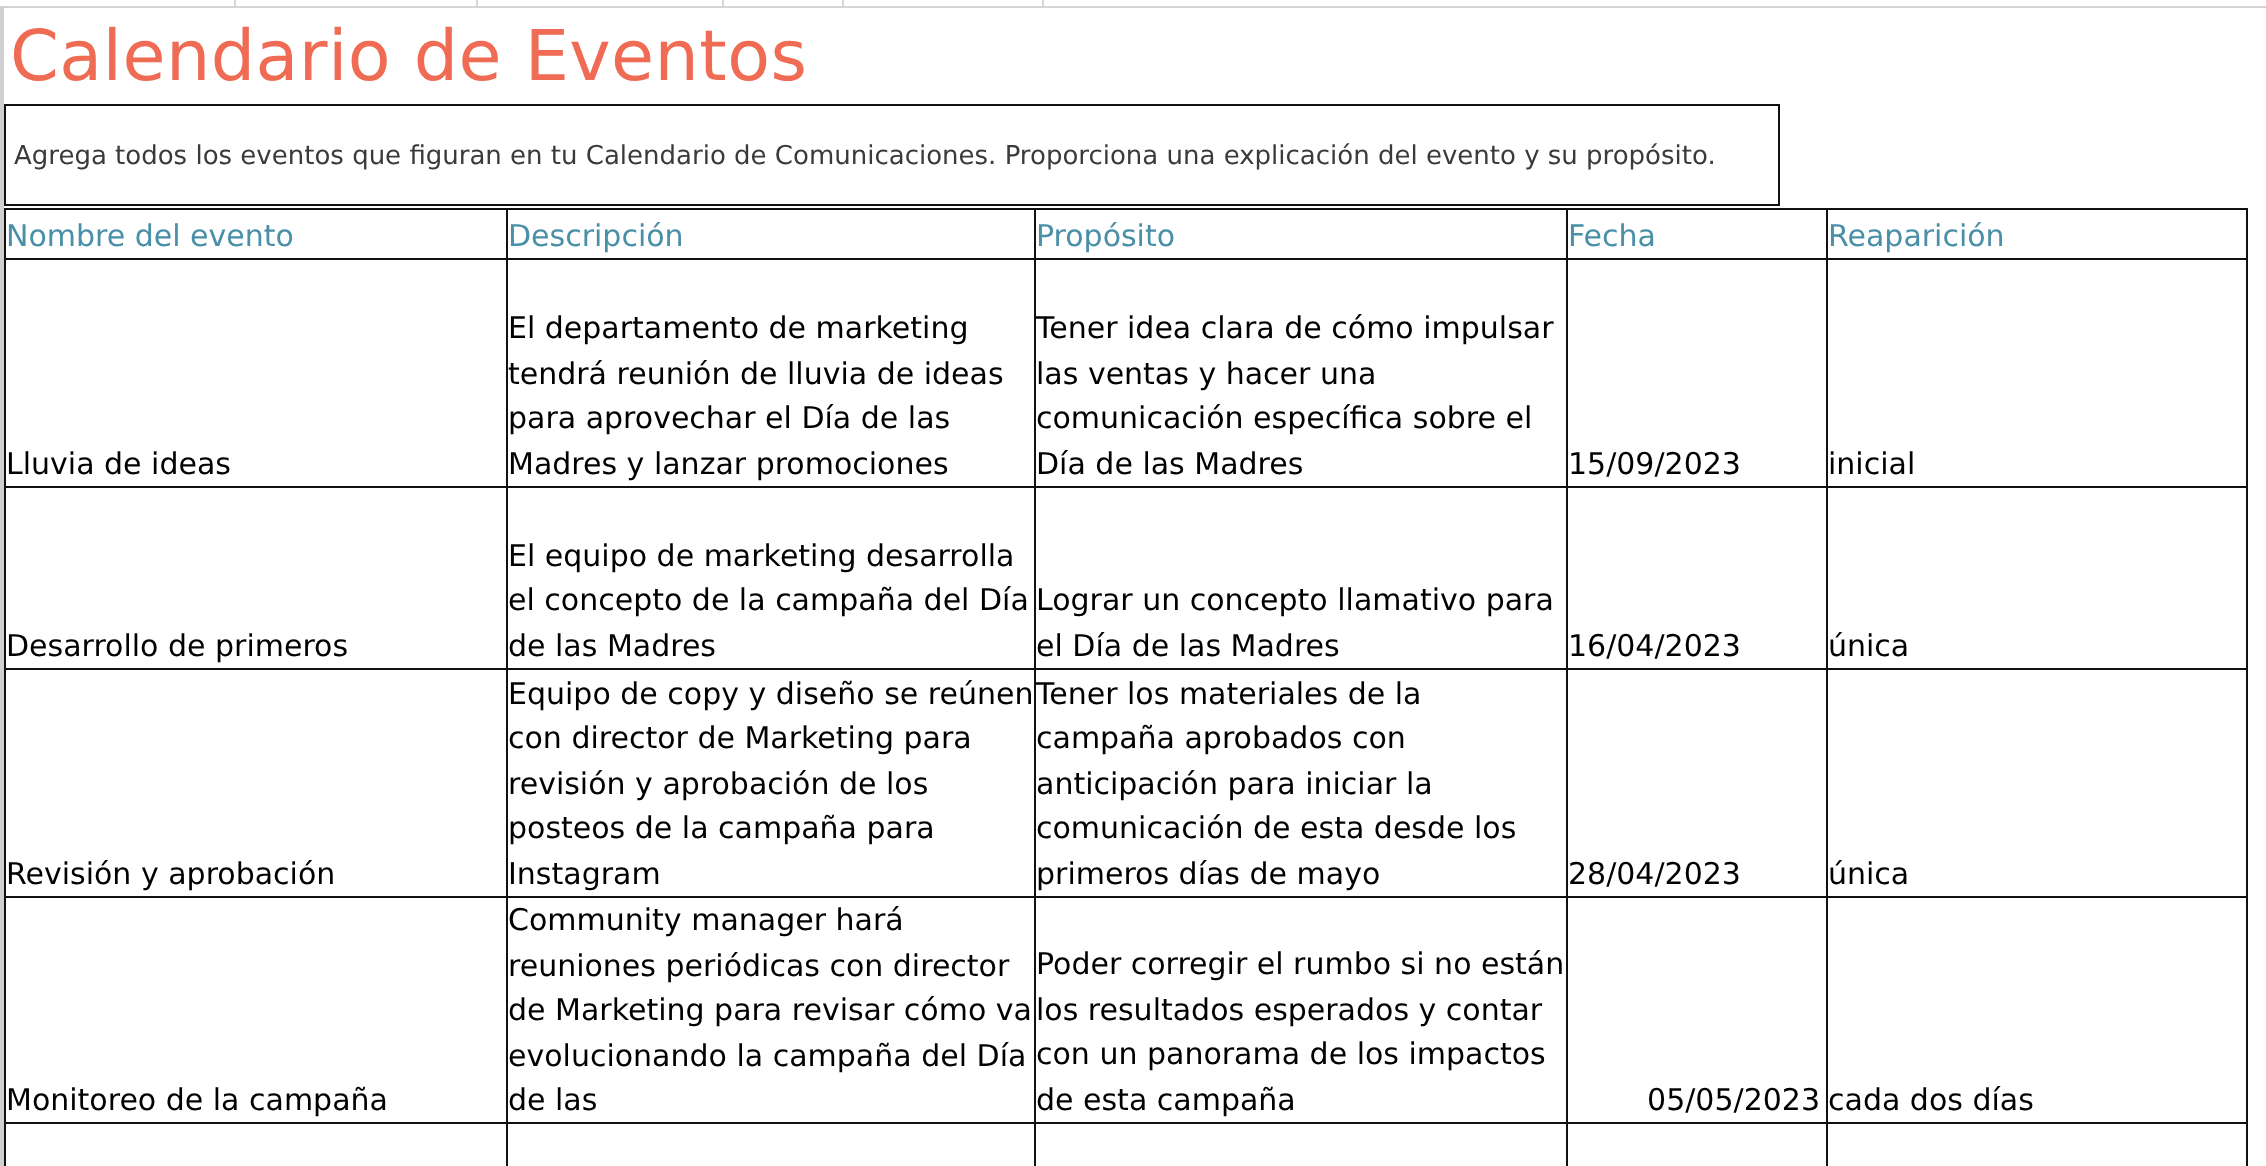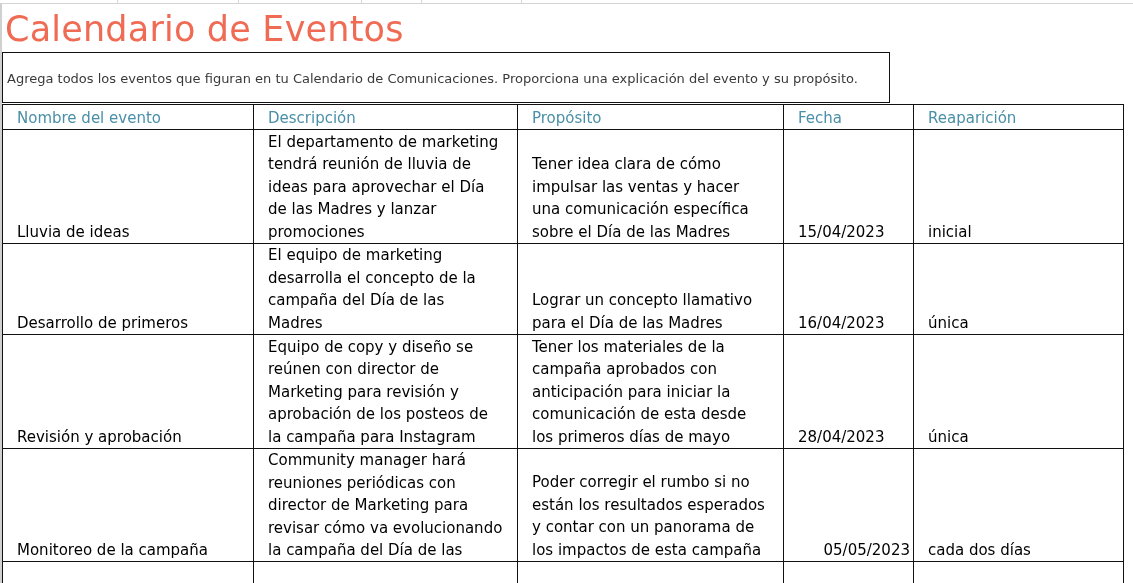--- a/index.html
+++ b/index.html
@@ -69,21 +69,21 @@
       position: absolute;
       left: 2px;
       top: 104px;
       border-collapse: collapse;
       table-layout: fixed;
       width: 1121px;
     }
     table.events th,
     table.events td {
       border: 1.5px solid #111111;
-      padding: 0 14px;
+      padding: 0 0;
       vertical-align: bottom;
       overflow: hidden;
       box-sizing: border-box;
     }
     table.events th {
       font-weight: normal;
       text-align: left;
       color: #4a8fa8;
       font-size: 15px;
       height: 25px;
@@ -143,21 +143,21 @@
         <th>Propósito</th>
         <th>Fecha</th>
         <th>Reaparición</th>
       </tr>
     </thead>
     <tbody>
       <tr class="r1">
         <td class="name">Lluvia de ideas</td>
         <td class="desc">El departamento de marketing tendrá reunión de lluvia de ideas para aprovechar el Día de las Madres y lanzar promociones</td>
         <td class="purpose">Tener idea clara de cómo impulsar las ventas y hacer una comunicación específica sobre el Día de las Madres</td>
-        <td class="date">15/04/2023</td>
+        <td class="date">15/09/2023</td>
         <td class="rep">inicial</td>
       </tr>
       <tr class="r2">
         <td class="name">Desarrollo de primeros</td>
         <td class="desc">El equipo de marketing desarrolla el concepto de la campaña del Día de las Madres</td>
         <td class="purpose">Lograr un concepto llamativo para el Día de las Madres</td>
         <td class="date">16/04/2023</td>
         <td class="rep">única</td>
       </tr>
       <tr class="r3">

